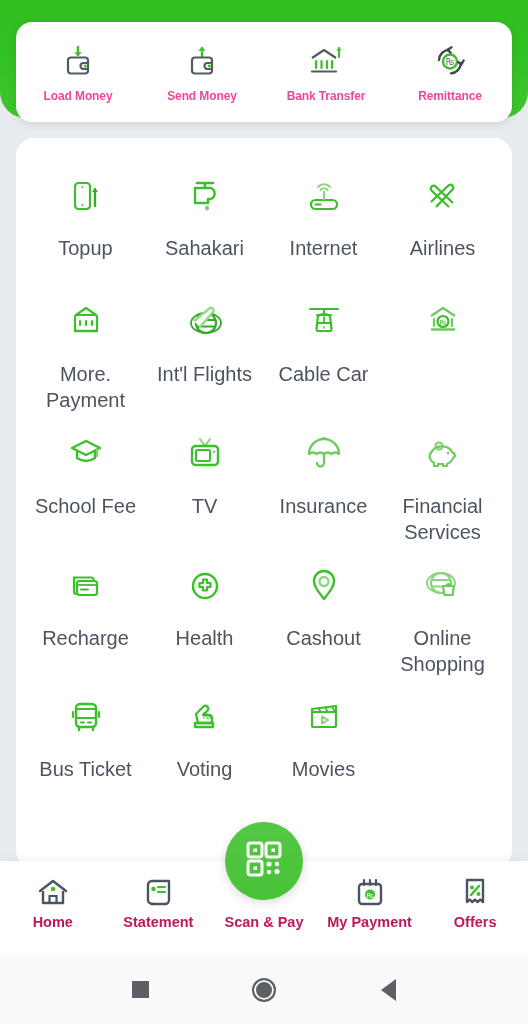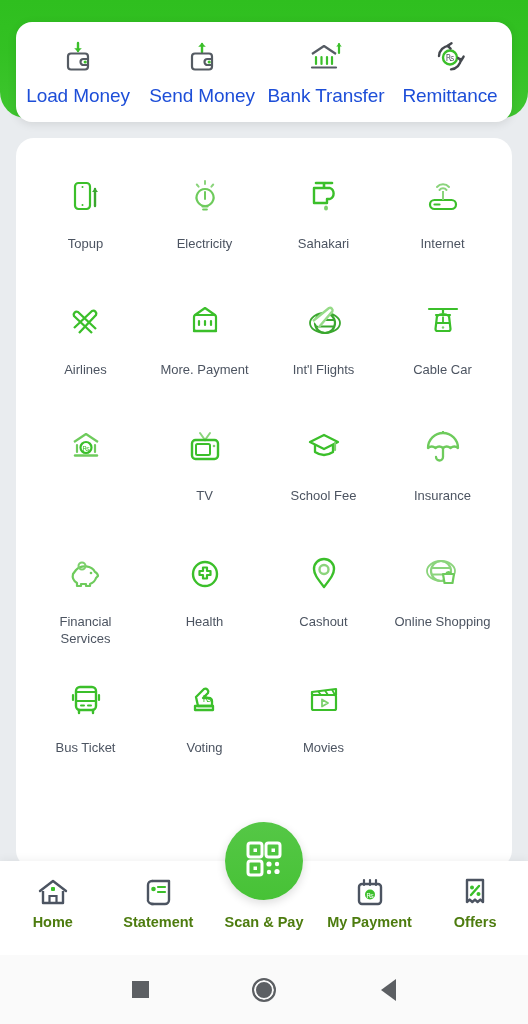--- a/index.html
+++ b/index.html
@@ -24,21 +24,21 @@
     background:#FFFFFF; border-radius:16px;
     box-shadow:0 2px 10px rgba(0,0,0,.10);
     display:flex; align-items:center;
   }
   .quick-item{
     flex:1; display:flex; flex-direction:column;
     align-items:center; justify-content:center; gap:9px; height:100%;
   }
   .quick-item .q-ico{ height:38px; display:flex; align-items:center; justify-content:center; }
   .quick-label{
-    font-size:19px; font-weight:normal; color:#1d4ed8; letter-spacing:-.1px;
+    font-size:12px; font-weight:bold; color:#ec4899; letter-spacing:-.1px;
     white-space:nowrap;
   }
 
   
   .services-card{
     position:absolute; top:138px; left:16px; width:496px; height:730px;
     background:#FFFFFF; border-radius:18px; overflow:hidden;
   }
   .grid{
     display:grid; grid-template-columns:repeat(4,1fr);
@@ -46,21 +46,21 @@
   }
   .cell{
     display:flex; flex-direction:column; align-items:center;
     padding-top:4px;
   }
   .cell .s-ico{
     height:56px; width:56px;
     display:flex; align-items:center; justify-content:center;
   }
   .cell-label{
-    margin-top:11px; font-size:13px; color:#4C5461;
+    margin-top:11px; font-size:20px; color:#4C5461;
     text-align:center; line-height:1.32; max-width:104px;
   }
   .row-h{ min-height:118px; }
 
   
   .view-more{
     position:absolute; left:0; right:0; top:862px;
     text-align:center; font-size:15px; font-weight:bold; color:#3BBF2A;
     z-index:1;
   }
@@ -73,21 +73,21 @@
   }
   .nav-notch{
     position:absolute; left:50%; transform:translateX(-50%);
     bottom:69px; width:202px; height:40px; z-index:4;
   }
   .nav-item{
     flex:1; display:flex; flex-direction:column; align-items:center;
     justify-content:flex-start; gap:7px; padding-top:12px; height:100%;
   }
   .nav-item .n-ico{ height:34px; display:flex; align-items:flex-end; justify-content:center; }
-  .nav-label{ font-size:14.5px; font-weight:bold; color:#4d7c0f; white-space:nowrap; }
+  .nav-label{ font-size:14.5px; font-weight:bold; color:#be185d; white-space:nowrap; }
   .nav-item.center .n-ico{ visibility:hidden; }
 
   .fab{
     position:absolute; left:50%; transform:translateX(-50%);
     bottom:124px; width:78px; height:78px; border-radius:50%;
     background:linear-gradient(180deg,#55C746 0%,#47C236 100%);
     display:flex; align-items:center; justify-content:center; z-index:8;
     box-shadow:0 3px 10px rgba(0,0,0,.14);
   }
 
@@ -181,31 +181,20 @@
             <rect x="11" y="9" width="15" height="26" rx="3.5" fill="none" stroke="#3BBF2A" stroke-width="2.2"></rect>
             <circle cx="18.5" cy="13" r="1" fill="#3BBF2A"></circle>
               <circle cx="18.5" cy="31" r="1" fill="#3BBF2A"></circle>
             <path d="M31 32 L31 15" stroke="#3AA72E" stroke-width="2.4" stroke-linecap="round"></path>
             <path d="M28 18 L31 14.2 L34 18" fill="#3AA72E"></path>
           </svg>
         </span>
         <span class="cell-label">Topup</span>
       </div>
 
-      <div class="cell row-h">
-        <span class="s-ico">
-          <svg width="44" height="44" viewBox="0 0 44 44">
-            <path d="M22 32 a8.5 8.5 0 1 1 .1 0" fill="none" stroke="#6ECB5C" stroke-width="2.2"></path>
-            <path d="M19.5 32.5 h5 M20.2 35.5 h3.6" stroke="#6ECB5C" stroke-width="2.2" stroke-linecap="round"></path>
-            <path d="M22 18 v7" stroke="#6ECB5C" stroke-width="2" stroke-linecap="round"></path>
-            <path d="M22 7 v3 M13.8 10.5 l1.8 2.2 M30.2 10.5 l-1.8 2.2" stroke="#8BD47C" stroke-width="2" stroke-linecap="round"></path>
-          </svg>
-        </span>
-        <span class="cell-label">Electricity</span>
-      </div>
 
       <div class="cell row-h">
         <span class="s-ico">
           <svg width="44" height="44" viewBox="0 0 44 44">
             <path d="M14 9 H30" stroke="#3BBF2A" stroke-width="2.6" stroke-linecap="round"></path>
             <path d="M22 9 v5" stroke="#3BBF2A" stroke-width="2.6"></path>
             <path d="M12 14 h16 a6 6 0 0 1 0 11 h-3 v4 h-13 z" fill="none" stroke="#3BBF2A" stroke-width="2.4" stroke-linejoin="round"></path>
             <ellipse cx="24" cy="34" rx="2" ry="2.6" fill="#7CD06C"></ellipse>
           </svg>
         </span>
@@ -282,62 +271,74 @@
             <circle cx="22" cy="21.5" r="5.5" fill="none" stroke="#3BBF2A" stroke-width="2.2"></circle>
             <text x="22" y="25" font-size="7" fill="#3BBF2A" text-anchor="middle" font-family="DejaVu Sans, sans-serif">₨</text>
             <path d="M11 29.5 H33" stroke="#6ECB5C" stroke-width="2.4" stroke-linecap="round"></path>
           </svg>
         </span>
       </div>
 
       <div class="cell row-h">
         <span class="s-ico">
           <svg width="44" height="44" viewBox="0 0 44 44">
+            <path d="M22 9 L36 16 L22 23 L8 16 Z" fill="none" stroke="#3BBF2A" stroke-width="2.3" stroke-linejoin="round"></path>
+            <path d="M13 19 v7 q9 6 18 0 v-7" fill="none" stroke="#3BBF2A" stroke-width="2.3" stroke-linejoin="round"></path>
+            <path d="M33 17 v7" stroke="#7CD06C" stroke-width="2.2" stroke-linecap="round"></path>
+          </svg>
+        </span>
+        <span class="cell-label">School Fee</span>
+      </div>
+
+      <div class="cell row-h">
+        <span class="s-ico">
+          <svg width="44" height="44" viewBox="0 0 44 44">
             <path d="M17 7 L22 14 L27 7" fill="none" stroke="#8BD47C" stroke-width="2" stroke-linecap="round"></path>
             <rect x="9" y="14" width="26" height="19" rx="3.5" fill="none" stroke="#3BBF2A" stroke-width="2.4"></rect>
             <rect x="13" y="18" width="14" height="11" rx="1.5" fill="none" stroke="#3BBF2A" stroke-width="2"></rect>
             <circle cx="31" cy="20" r="1.3" fill="#7CD06C"></circle>
           </svg>
         </span>
         <span class="cell-label">TV</span>
       </div>
 
       <div class="cell row-h">
         <span class="s-ico">
           <svg width="44" height="44" viewBox="0 0 44 44">
-            <path d="M22 9 L36 16 L22 23 L8 16 Z" fill="none" stroke="#3BBF2A" stroke-width="2.3" stroke-linejoin="round"></path>
-            <path d="M13 19 v7 q9 6 18 0 v-7" fill="none" stroke="#3BBF2A" stroke-width="2.3" stroke-linejoin="round"></path>
-            <path d="M33 17 v7" stroke="#7CD06C" stroke-width="2.2" stroke-linecap="round"></path>
-          </svg>
-        </span>
-        <span class="cell-label">School Fee</span>
-      </div>
-
-      <div class="cell row-h">
-        <span class="s-ico">
-          <svg width="44" height="44" viewBox="0 0 44 44">
             <path d="M7 22 a15 15 0 0 1 30 0 a6 6 0 0 0-7.5 0 a6 6 0 0 0-7.5 0 a6 6 0 0 0-7.5 0 A6 6 0 0 0 7 22 Z" fill="none" stroke="#6ECB5C" stroke-width="2.3" stroke-linejoin="round"></path>
             <path d="M22 22 v9 a3.5 3.5 0 0 1-7 0" fill="none" stroke="#6ECB5C" stroke-width="2.3" stroke-linecap="round"></path>
             <path d="M22 7 v-2" stroke="#6ECB5C" stroke-width="2"></path>
           </svg>
         </span>
         <span class="cell-label">Insurance</span>
       </div>
 
       <div class="cell row-h">
         <span class="s-ico">
           <svg width="44" height="44" viewBox="0 0 44 44">
             <path d="M12 18 a11 9 0 0 1 19 2 a5 5 0 0 1 3 4 l-2 2 a11 9 0 0 1-6 6 v2 h-4 v-2 h-5 v2 h-4 v-3 a11 9 0 0 1-4-9 Z" fill="none" stroke="#6ECB5C" stroke-width="2.2" stroke-linejoin="round"></path>
             <circle cx="18" cy="14" r="3.5" fill="none" stroke="#7CD06C" stroke-width="2"></circle>
             <circle cx="27" cy="21" r="1.3" fill="#6ECB5C"></circle>
           </svg>
         </span>
         <span class="cell-label">Financial Services</span>
       </div>
 
+      <div class="cell row-h">
+        <span class="s-ico">
+          <svg width="44" height="44" viewBox="0 0 44 44">
+            <rect x="13" y="17" width="20" height="14" rx="2.5" fill="none" stroke="#3BBF2A" stroke-width="2.2"></rect>
+            <path d="M13 21 h20" stroke="#3BBF2A" stroke-width="1.8"></path>
+            <path d="M10 13.5 h17 a2.5 2.5 0 0 1 2.5 2.5" fill="none" stroke="#3BBF2A" stroke-width="2.2" stroke-linecap="round"></path>
+            <path d="M10 13.5 v14 a2.5 2.5 0 0 0 2.5 2.5" fill="none" stroke="#3BBF2A" stroke-width="2.2" stroke-linecap="round"></path>
+            <path d="M17 25.5 h7" stroke="#3BBF2A" stroke-width="1.8" stroke-linecap="round"></path>
+          </svg>
+        </span>
+        <span class="cell-label">Recharge</span>
+      </div>
 
       <div class="cell row-h">
         <span class="s-ico">
           <svg width="44" height="44" viewBox="0 0 44 44">
             <circle cx="22" cy="22" r="12" fill="none" stroke="#3BBF2A" stroke-width="2.4"></circle>
             <path d="M20 15.5 h4 v3.5 h3.5 v4 h-3.5 v3.5 h-4 v-3.5 h-3.5 v-4 h3.5 z" fill="none" stroke="#3BBF2A" stroke-width="2.2" stroke-linejoin="round"></path>
           </svg>
         </span>
         <span class="cell-label">Health</span>
       </div>

